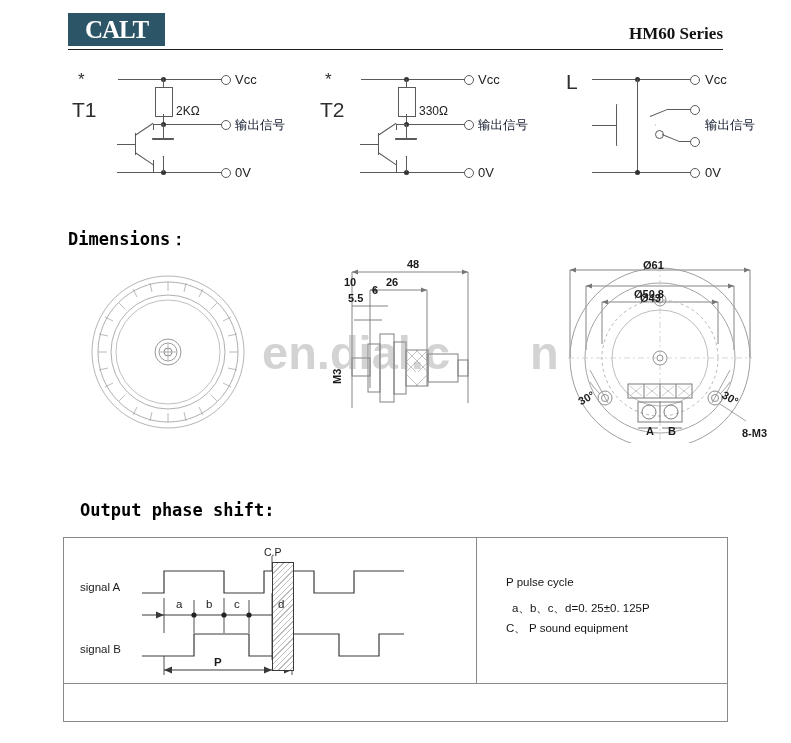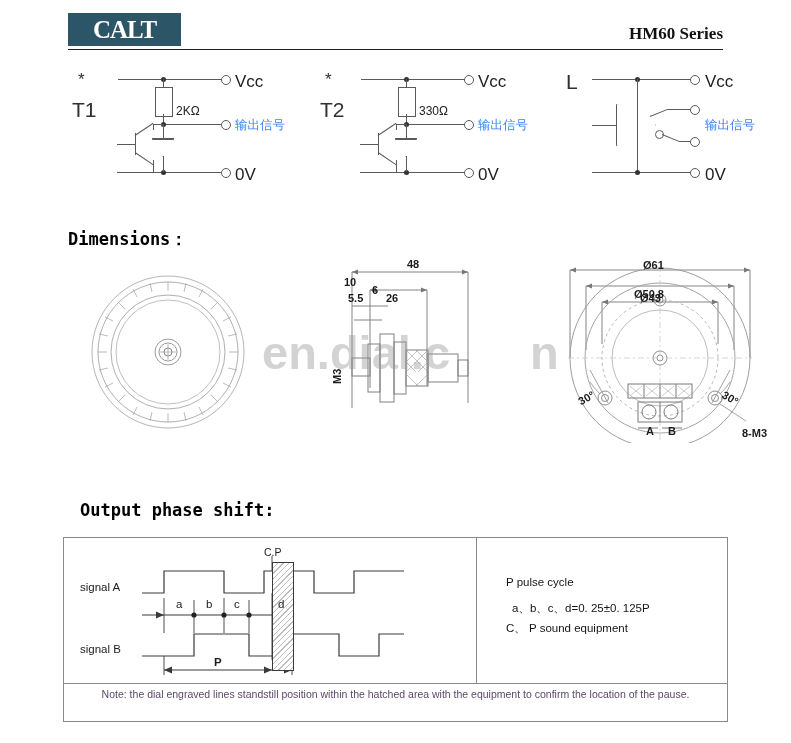--- a/index.html
+++ b/index.html
@@ -1,41 +1,41 @@
 <!DOCTYPE html>
 <html><head>
 <meta charset="utf-8">
 <style>
   html,body{margin:0;padding:0;background:#ffffff;}
   body{width:791px;height:743px;position:relative;overflow:hidden;
        font-family:"Liberation Sans", sans-serif;color:#1a1a1a;}
 
   
   #header{position:absolute;left:0;top:0;width:791px;height:52px;}
-  #logo-box{position:absolute;left:68px;top:13px;width:113px;height:33px;
+  #logo-box{position:absolute;left:68px;top:13px;width:97px;height:33px;
             background:#2d5568;display:flex;align-items:center;justify-content:center;}
   #logo-text{font-family:"Liberation Serif", serif;font-weight:bold;font-size:25px;
              color:#ffffff;letter-spacing:-1px;line-height:1;}
   #series-title{position:absolute;right:68px;top:24px;font-family:"Liberation Serif", serif;
                 font-weight:bold;font-size:17px;color:#111;}
   #header-rule{position:absolute;left:68px;top:49px;width:655px;height:0;
                border-top:1.4px solid #222;}
 
   
   .sec-title{position:absolute;font-family:"DejaVu Sans Mono", monospace;
              font-size:17px;font-weight:bold;color:#000;letter-spacing:0px;}
 
   .wire{position:absolute;background:#5a5a5a;}
   .wh{height:1.2px;}
   .wv{width:1.2px;}
   .node{position:absolute;width:5px;height:5px;border-radius:50%;background:#333;}
   .term{position:absolute;width:8px;height:8px;border-radius:50%;
         border:1.3px solid #5a5a5a;background:#fff;}
-  .tlabel{position:absolute;font-size:17px;color:#222;white-space:nowrap;text-align:right;}
-  .cnlabel{position:absolute;font-size:12.5px;color:#3b82f6;white-space:nowrap;
+  .tlabel{position:absolute;font-size:13px;color:#222;white-space:nowrap;text-align:right;}
+  .cnlabel{position:absolute;font-size:12.5px;color:#0f172a;white-space:nowrap;
            font-family:"DejaVu Sans", sans-serif;}
   .ctype{position:absolute;font-size:21px;color:#2f2f2f;font-family:"Liberation Sans",sans-serif;}
   .star{position:absolute;font-size:17px;color:#2f2f2f;}
   .res{position:absolute;border:1.3px solid #5a5a5a;background:#fff;}
   .reslbl{position:absolute;font-size:12px;color:#222;white-space:nowrap;}
 
   
   .dimtxt{position:absolute;font-size:11px;color:#1b1b1b;white-space:nowrap;
           font-family:"Liberation Sans", sans-serif;font-weight:bold;}
 
@@ -258,21 +258,21 @@
       <line x1="76" y1="116" x2="88" y2="128"></line>
         <line x1="86" y1="92" x2="98" y2="104"></line>
       <line x1="98" y1="92" x2="76" y2="114"></line>
         <line x1="98" y1="104" x2="88" y2="114"></line>
       <line x1="98" y1="116" x2="86" y2="128"></line>
         <line x1="88" y1="92" x2="76" y2="104"></line>
     </g>
   </svg>
 </div>
 <div class="dimtxt" style="left:407px;top:258px">48</div>
-<div class="dimtxt" style="left:386px;top:292px">26</div>
+<div class="dimtxt" style="left:386px;top:276px">26</div>
 <div class="dimtxt" style="left:344px;top:276px">10</div>
 <div class="dimtxt" style="left:372px;top:284px">6</div>
 <div class="dimtxt" style="left:348px;top:292px">5.5</div>
 <div class="dimtxt" style="left:331px;top:384px;transform:rotate(-90deg);transform-origin:left top">M3</div>
 
 <div style="position:absolute;left:560px;top:258px;width:200px;height:185px;">
   <svg width="200" height="185" viewBox="0 0 200 185">
     <g stroke="#777" stroke-width="0.9" fill="none">
       <line x1="10" y1="12" x2="190" y2="12"></line>
       <line x1="10" y1="12" x2="10" y2="100"></line>
@@ -400,17 +400,16 @@
   <div class="sig" style="left:112px;top:60px">a</div>
   <div class="sig" style="left:142px;top:60px">b</div>
   <div class="sig" style="left:170px;top:60px">c</div>
   <div class="sig" style="left:214px;top:60px">d</div>
   <div class="sig" style="left:150px;top:118px;font-weight:bold">P</div>
 
   <div class="legend" style="left:442px;top:38px">P pulse cycle</div>
   <div class="legend" style="left:448px;top:63px">a、b、c、d=0. 25±0. 125P</div>
   <div class="legend" style="left:442px;top:83px">C、  P sound equipment</div>
 
-  <div id="note">Note: the dial engraved lines standstill position within the hatched area with the equipment to confirm the location of the pause.</div>
 </div>
 
 <div class="wm" style="left:262px;top:325px;font-size:47px">en.dial.c</div>
 <div class="wm" style="left:530px;top:325px;font-size:47px">n</div>
 
 </body></html>

